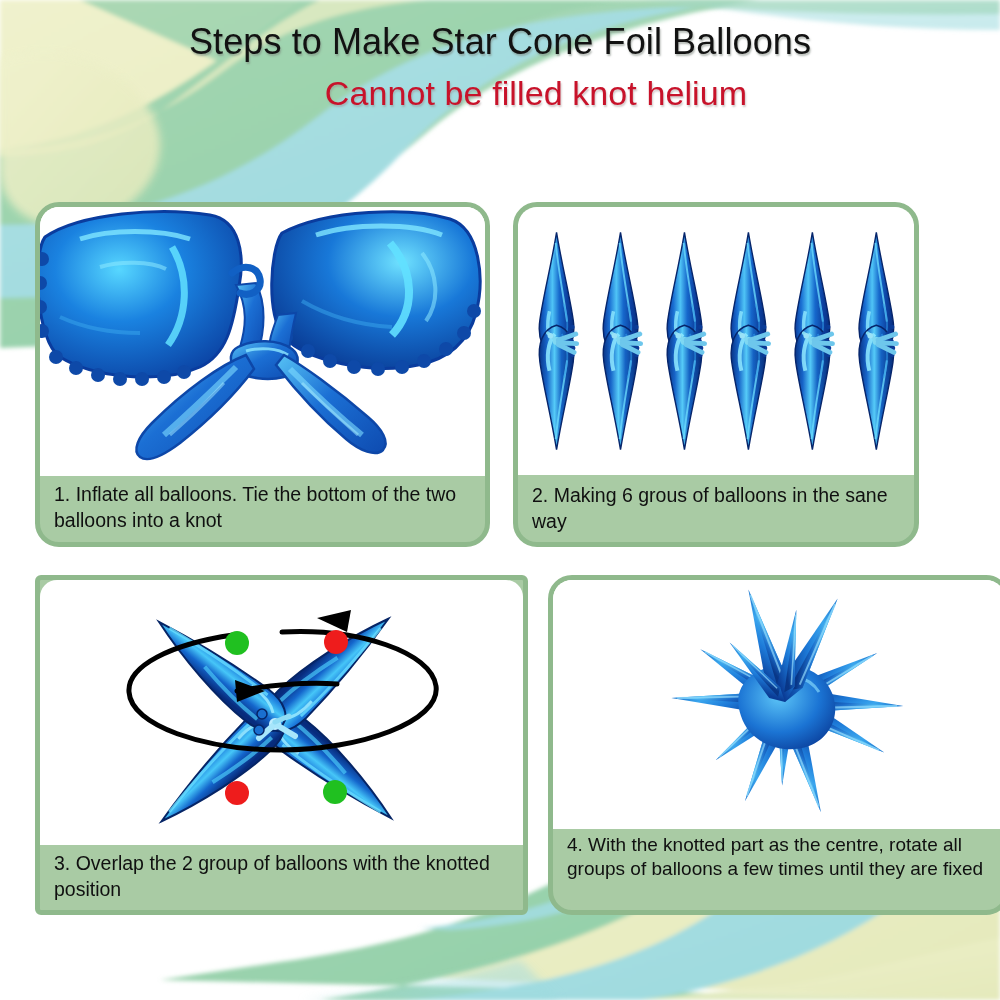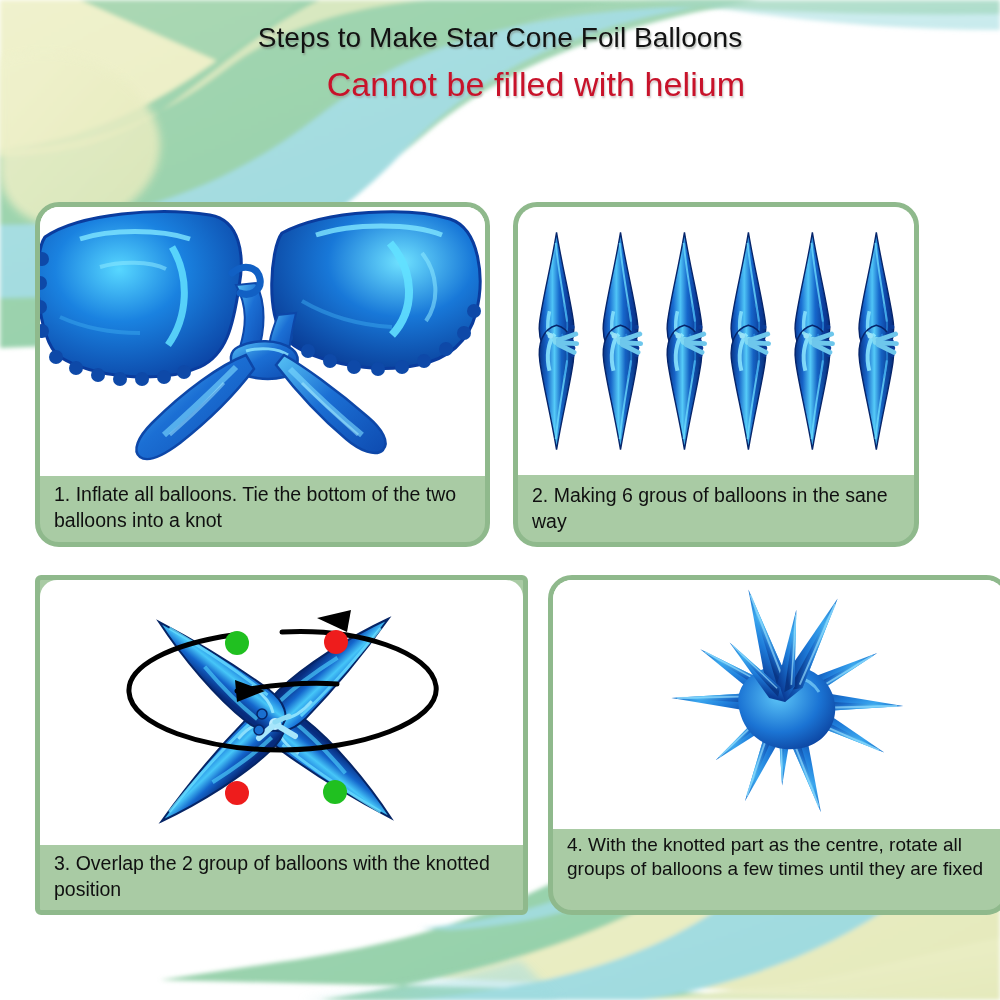--- a/index.html
+++ b/index.html
@@ -9,21 +9,21 @@
     font-family:"Liberation Sans","DejaVu Sans",sans-serif;
   }
   #stage{position:absolute;inset:0;width:1000px;height:1000px;overflow:hidden;}
 
   
   .bg-waves{position:absolute;inset:0;width:1000px;height:1000px;z-index:0;pointer-events:none;}
 
   
   .title-wrap{position:absolute;left:0;top:22px;width:1000px;z-index:5;text-align:center;}
   .main-title{
-    font-size:28px;line-height:1.12;color:#121212;font-weight:400;
+    font-size:36px;line-height:1.12;color:#121212;font-weight:400;
     letter-spacing:.1px;
     text-shadow:1px 2px 2px rgba(120,130,120,.55);
     white-space:nowrap;
   }
   .sub-title{
     margin-top:12px;
     font-size:34px;line-height:1.12;color:#c8122a;font-weight:400;
     letter-spacing:.1px;
     text-shadow:1px 2px 2px rgba(150,130,130,.45);
     white-space:nowrap;
@@ -121,21 +121,21 @@
       <path d="M1000,790 C880,800 800,852 720,908 C640,962 540,990 400,1000 L640,1000 C740,986 830,950 900,900 C940,870 970,846 1000,838 Z" fill="url(#gC)"></path>
       <path d="M450,930 C560,924 650,888 730,836 C800,790 880,760 1000,748 L1000,700 C870,712 780,766 700,826 C620,884 530,918 420,928 Z" fill="url(#gC)" opacity=".9"></path>
       <path d="M1000,1000 L1000,938 C930,952 860,972 790,984 L640,1000 Z" fill="url(#gY)" opacity=".9"></path>
     </g>
 
     <path d="M300,1000 C380,994 450,980 520,960 L560,1000 Z" fill="url(#gC)" opacity=".5" filter="url(#soft3)"></path>
   </svg>
 
   <div class="title-wrap">
     <div class="main-title">Steps to Make Star Cone Foil Balloons</div>
-    <div class="sub-title">Cannot be filled with helium</div>
+    <div class="sub-title">Cannot be filled knot helium</div>
   </div>
 
   <div class="grid">
 
     <div class="panel p1">
       <div class="media">
         <svg viewBox="0 0 445 269" preserveAspectRatio="xMidYMid meet">
           <defs>
             <radialGradient id="b1a" cx="40%" cy="35%" r="75%">
               <stop offset="0" stop-color="#57d7ff"></stop>

